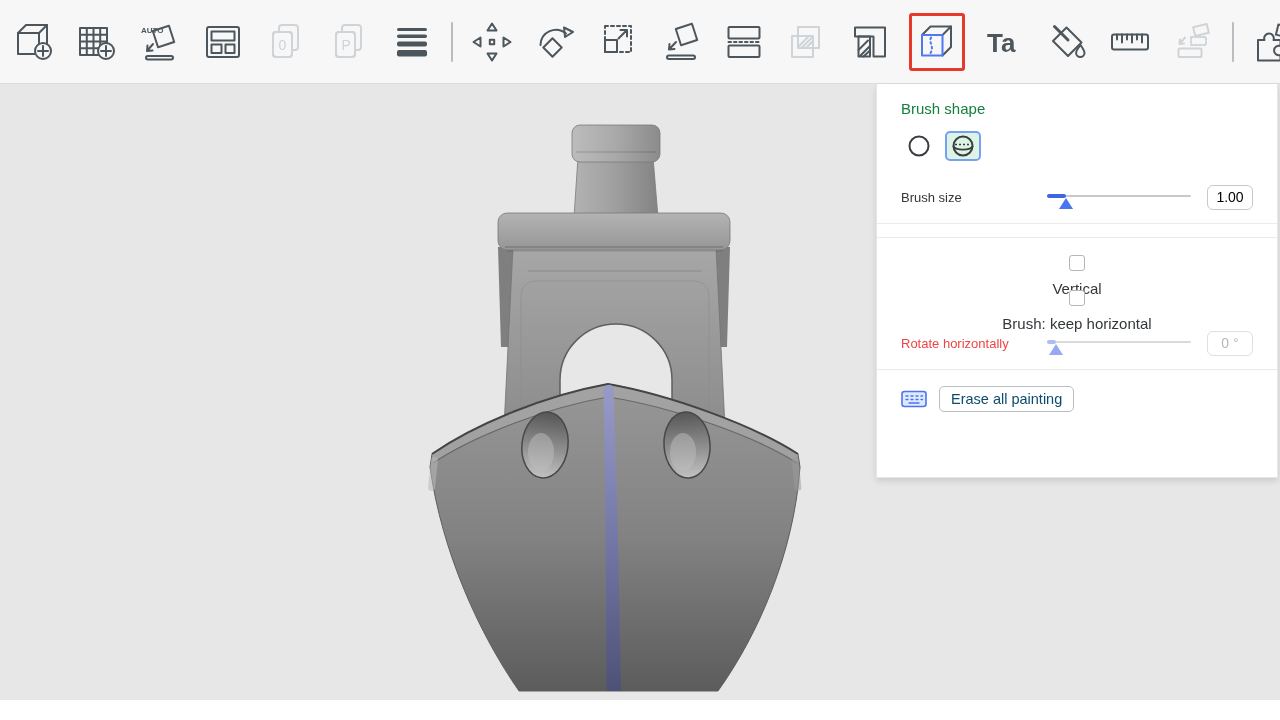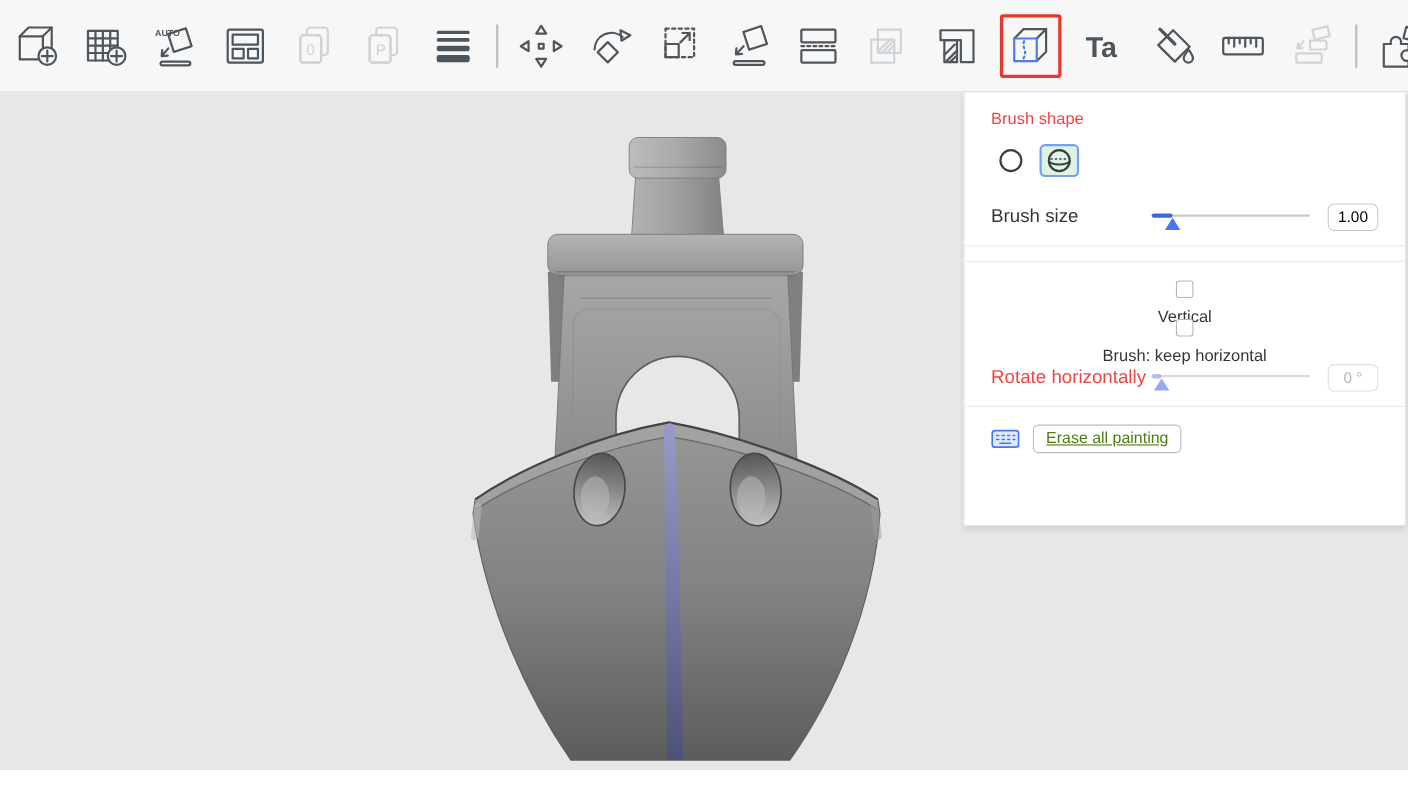--- a/index.html
+++ b/index.html
@@ -26,50 +26,50 @@
 
   
   .viewport { position:absolute; left:0; top:84px; width:1280px; height:616px;
     background:#e7e7e7; overflow:hidden; }
   .benchy { position:absolute; left:395px; top:11px; width:420px; height:620px; }
 
   
   .panel { position:absolute; left:876px; top:84px; width:402px; height:394px;
     background:#ffffff; border:1px solid #e6e6e6; border-top:none;
     box-shadow:0 3px 6px rgba(0,0,0,.12); }
-  .p-label { margin:16px 24px 0; font-size:15px; color:#ef4444; }
+  .p-label { margin:16px 24px 0; font-size:15px; color:#15803d; }
   .shape-row { margin:13px 24px 0; display:flex; align-items:center; gap:8px; height:32px; }
   .shape-btn { width:36px; height:30px; display:flex; align-items:center; justify-content:center;
     background:transparent; border:2px solid transparent; border-radius:5px; cursor:pointer; }
   .shape-btn.selected { background:#ddf3e4; border-color:#76a0f5; }
   .slider-row { margin:22px 24px 0; display:flex; align-items:center; height:26px; }
   .slider-row.tight { margin-top:10px; }
-  .s-label { width:146px; font-size:17px; color:#33373a; flex:0 0 auto; }
+  .s-label { width:146px; font-size:13px; color:#33373a; flex:0 0 auto; }
   .slider { position:relative; flex:1; height:24px; cursor:pointer; }
   .track { position:absolute; left:0; right:0; top:10px; height:2px; background:#c9c9c9; border-radius:1px; }
   .fill  { position:absolute; left:0; top:9px; height:4px; background:#3f66e0; border-radius:2px; }
   .thumb { position:absolute; top:13px; width:0; height:0; transform:translateX(-50%);
     border-left:7px solid transparent; border-right:7px solid transparent;
     border-bottom:11px solid #4a74f0; }
   .val-box { width:46px; height:25px; margin-left:16px; border:1px solid #c6c9cc; border-radius:6px;
     font-size:14px; color:#000000; display:flex; align-items:center; justify-content:center;
     background:#fff; flex:0 0 auto; }
   .p-div { margin-top:13px; border-top:1px solid #ebebeb; }
   .check-row { margin:17px 24px 0; display:flex; align-items:center; gap:9px; height:18px; cursor:pointer;flex-direction:column; }
   .cb { width:16px; height:16px; border:1px solid #b3b7bb; border-radius:3px; background:#fff; flex:0 0 auto; }
   .check-row span.cl { font-size:15px; color:#33373a; }
   .slider-row.disabled .s-label { color:#ef4444; }
   .slider-row.disabled .track { background:#dadada; }
   .slider-row.disabled .fill { background:#aebef5; }
   .slider-row.disabled .thumb { border-bottom-color:#97aaf1; }
   .slider-row.disabled .val-box { border-color:#dddfe1; color:#b3b7bb; }
   .erase-row { margin:13px 24px 0; display:flex; align-items:center; gap:12px; height:32px; }
-  .erase-btn { padding:4px 11px; font-size:14.5px; color:#4d7c0f; background:#fff;
+  .erase-btn { padding:4px 11px; font-size:14.5px; color:#0c4a6e; background:#fff;
     border:1px solid #b9bec2; border-radius:5px; cursor:pointer;
-    font-family:"Liberation Sans", sans-serif;text-decoration:underline; }
+    font-family:"Liberation Sans", sans-serif; }
 </style>
 </head>
 <body>
 
 <div class="toolbar">
 
   <button class="tool-btn">
     <svg class="ic" viewBox="0 0 44 44">
       <rect x="6" y="13" width="21" height="21"></rect>
       <path d="M6 13 L14 5 L35 5 L27 13"></path>

